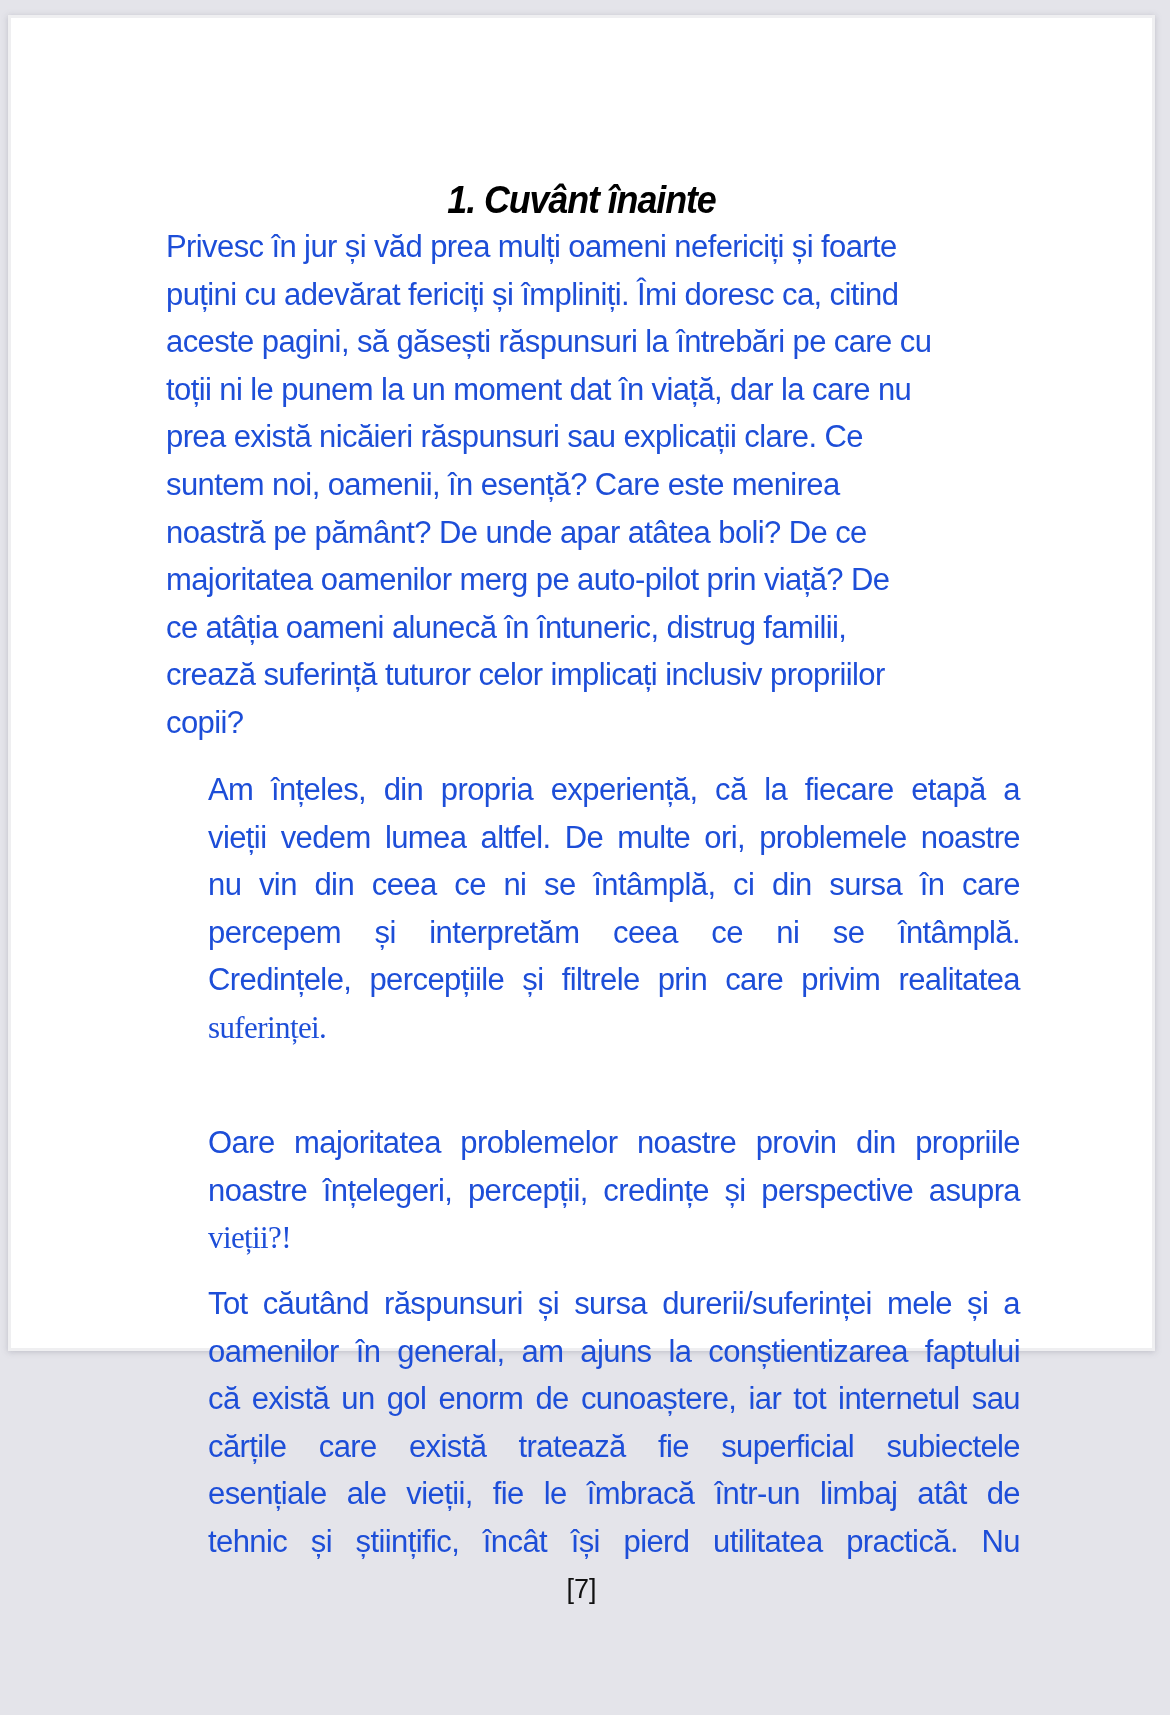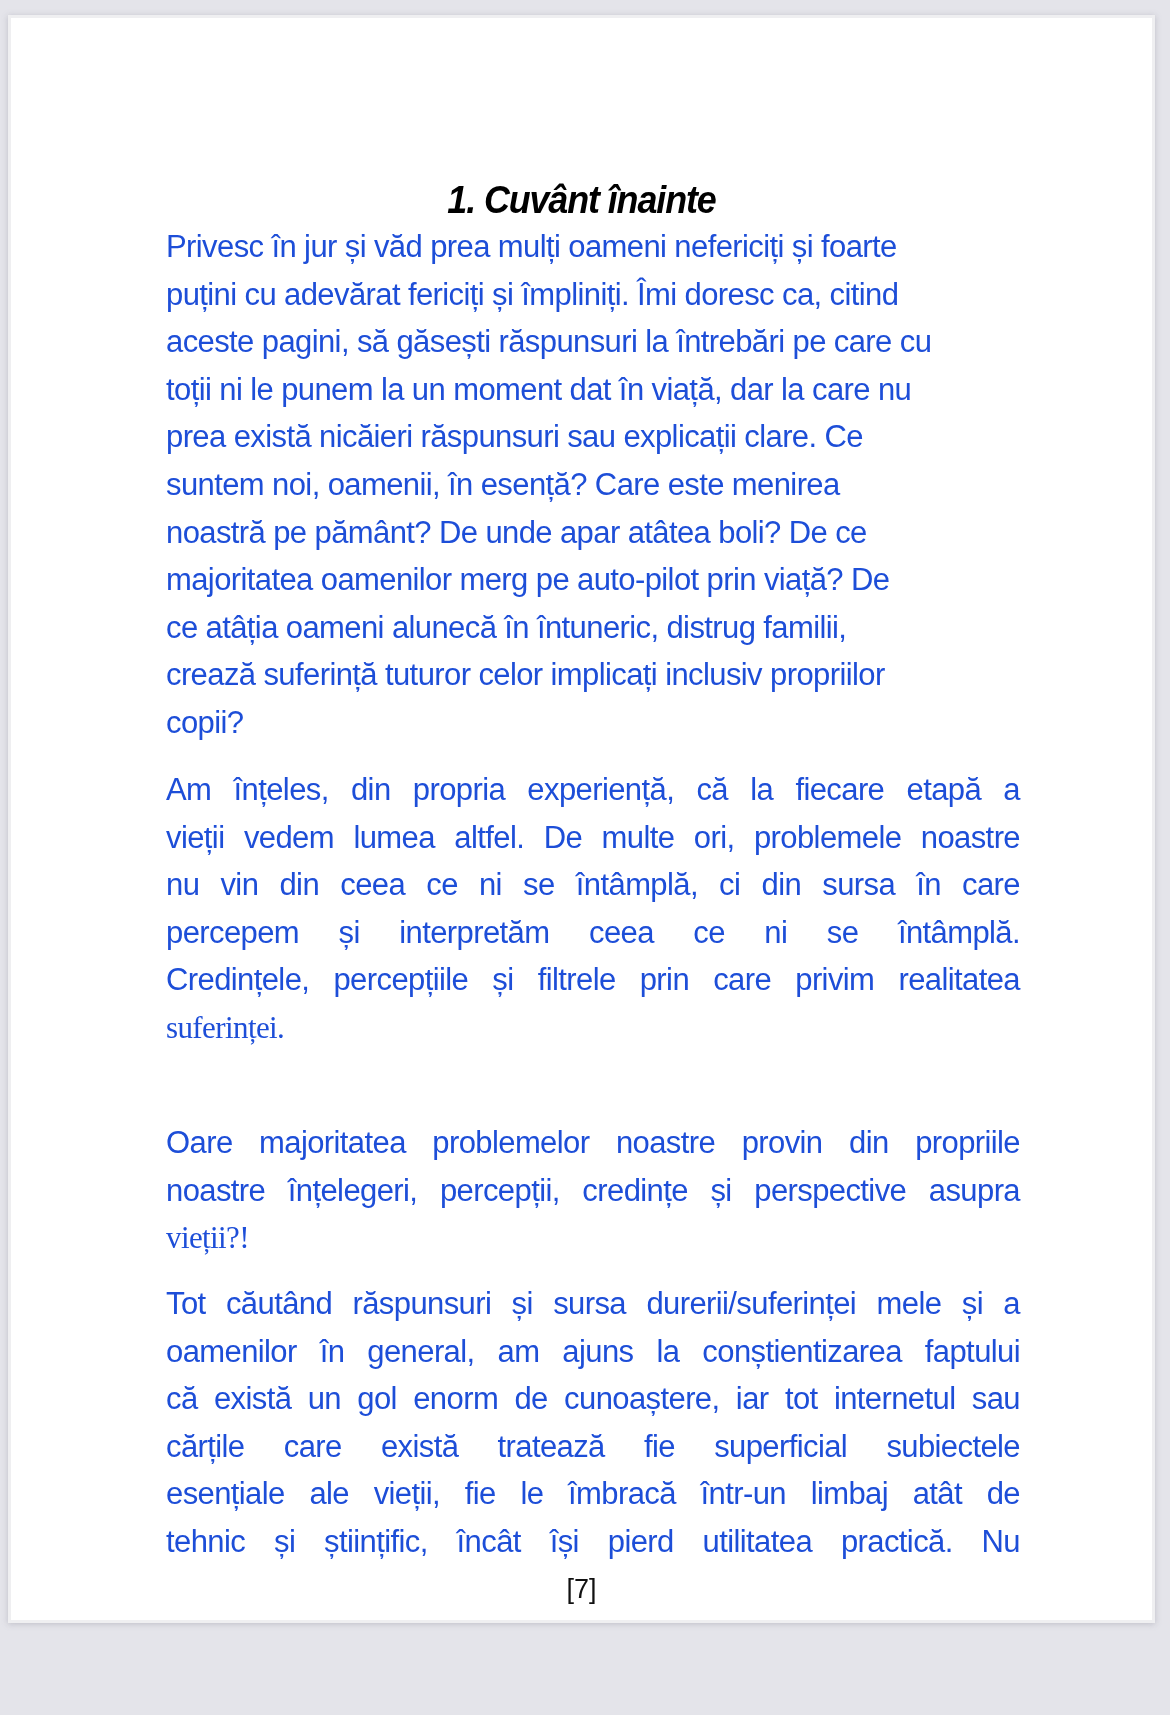--- a/index.html
+++ b/index.html
@@ -12,21 +12,21 @@
     background: #e4e4ea;
     position: relative;
     overflow: hidden;
     font-family: "Liberation Sans", "DejaVu Sans", sans-serif;
   }
   .page {
     position: absolute;
     left: 8px;
     top: 15px;
     width: 1147px;
-    height: 1608px;
+    height: 1336px;
     background: #ffffff;
     border: 3px solid #efeff1;
     box-sizing: border-box;
     box-shadow: 0 1px 6px rgba(120,120,135,0.35);
   }
   .title {
     position: absolute;
     left: 0;
     right: 0;
     top: 133px;
@@ -50,20 +50,21 @@
     letter-spacing: -0.6px;
   }
   .line {
     display: block;
     white-space: nowrap;
   }
   .justify .line {
     text-align: justify;
     text-align-last: justify;
     white-space: normal;
+    margin-left: 42px;
   }
   .justify .line.last {
     text-align-last: left;
     font-family: Liberation Serif, serif;
   }
   .p1 { top: 205px; }
   .p2 { top: 748px; }
   .p3 { top: 1101px; }
   .p4 { top: 1262px; }
   .page-number {

